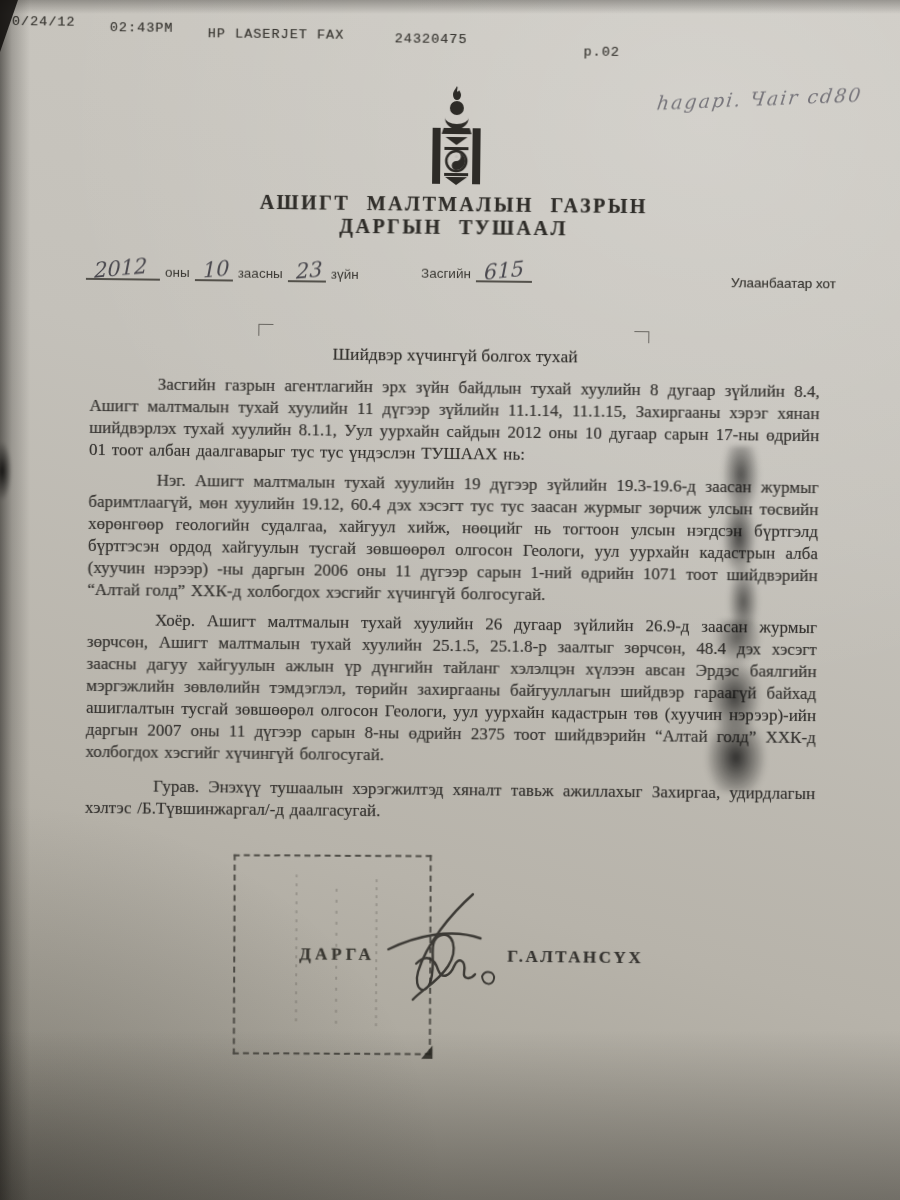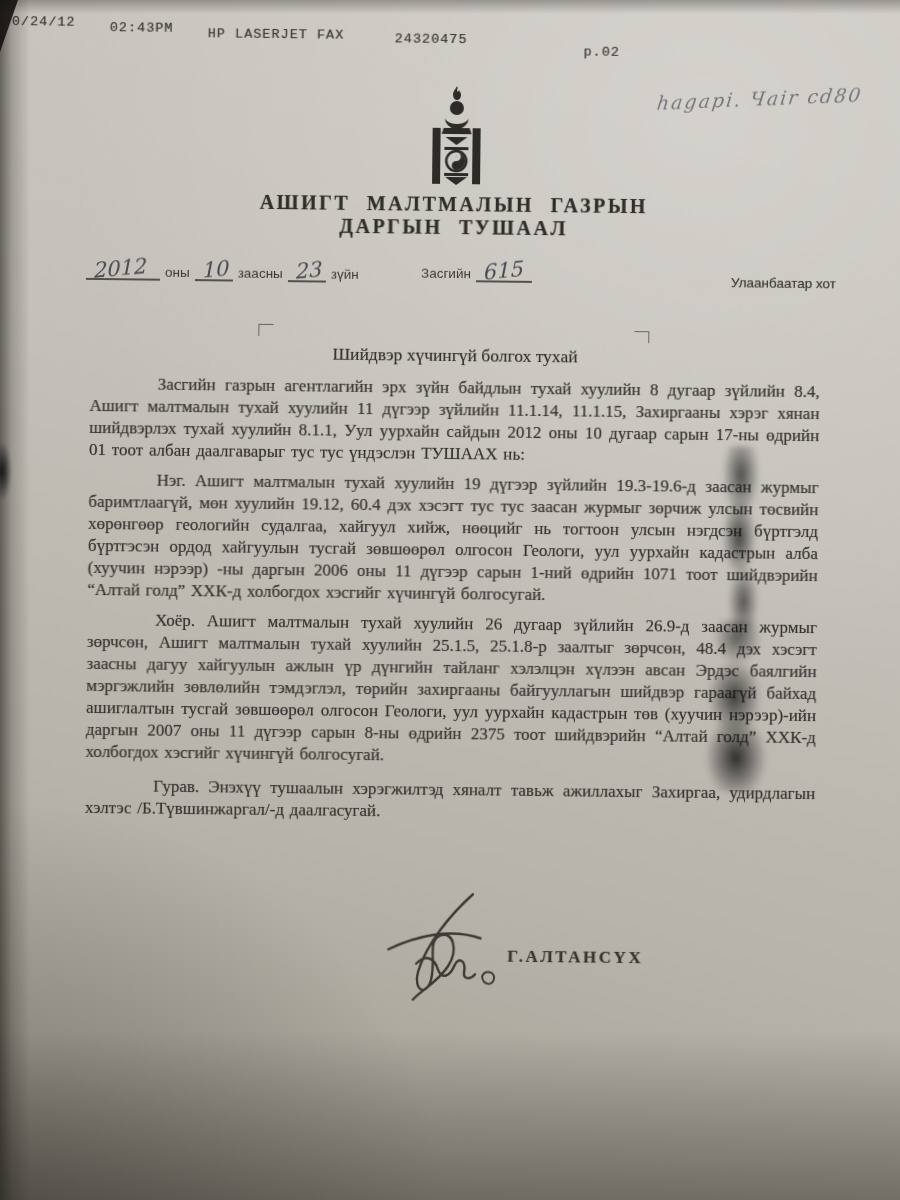--- a/index.html
+++ b/index.html
@@ -143,20 +143,25 @@
 
     <div class="abs subject soft" style="left:88px; top:345px;">Шийдвэр хүчингүй болгох тухай</div>
 
     <div class="abs body-text soft" style="left:88px; top:377px;">
       <p>Засгийн газрын агентлагийн эрх зүйн байдлын тухай хуулийн 8 дугаар зүйлийн 8.4, Ашигт малтмалын тухай хуулийн 11 дүгээр зүйлийн 11.1.14, 11.1.15, Захиргааны хэрэг хянан шийдвэрлэх тухай хуулийн 8.1.1, Уул уурхайн сайдын 2012 оны 10 дугаар сарын 17-ны өдрийн 01 тоот албан даалгаварыг тус тус үндэслэн ТУШААХ нь:</p>
       <p>Нэг. Ашигт малтмалын тухай хуулийн 19 дүгээр зүйлийн 19.3-19.6-д заасан журмыг баримтлаагүй, мөн хуулийн 19.12, 60.4 дэх хэсэгт тус тус заасан журмыг зөрчиж улсын төсвийн хөрөнгөөр геологийн судалгаа, хайгуул хийж, нөөцийг нь тогтоон улсын нэгдсэн бүртгэлд бүртгэсэн ордод хайгуулын тусгай зөвшөөрөл олгосон Геологи, уул уурхайн кадастрын алба (хуучин нэрээр) -ны даргын 2006 оны 11 дүгээр сарын 1-ний өдрийн 1071 тоот шийдвэрийн “Алтай голд” ХХК-д холбогдох хэсгийг хүчингүй болгосугай.</p>
       <p>Хоёр. Ашигт малтмалын тухай хуулийн 26 дугаар зүйлийн 26.9-д заасан журмыг зөрчсөн,  Ашигт малтмалын тухай хуулийн 25.1.5, 25.1.8-р заалтыг зөрчсөн,  48.4 дэх хэсэгт заасны дагуу хайгуулын ажлын үр дүнгийн тайланг хэлэлцэн хүлээн авсан Эрдэс баялгийн мэргэжлийн зөвлөлийн тэмдэглэл, төрийн захиргааны байгууллагын шийдвэр гараагүй байхад ашиглалтын тусгай зөвшөөрөл олгосон Геологи, уул уурхайн кадастрын төв (хуучин нэрээр)-ийн даргын 2007 оны 11 дүгээр сарын 8-ны өдрийн 2375 тоот шийдвэрийн “Алтай голд” ХХК-д холбогдох хэсгийг хүчингүй болгосугай.</p>
       <p>Гурав. Энэхүү тушаалын хэрэгжилтэд хяналт тавьж ажиллахыг Захиргаа, удирдлагын хэлтэс /Б.Түвшинжаргал/-д даалгасугай.</p>
     </div>
 
+    <div class="abs stampbox" style="left:238px; top:856px;">
+      <div class="stamp-speckles"></div>
+      <div class="abs darga soft" style="left:64px; top:88px;">ДАРГА</div>
+      <div class="abs stamp-blot" style="right:-4px; bottom:-6px;"></div>
+    </div>
 
     <div class="abs" style="left:383px; top:878px;">
       <svg width="125" height="140" viewBox="0 0 125 140" fill="none" stroke="#32302c" stroke-width="2.4" stroke-linecap="round" opacity="0.92">
         <path d="M10 72 C 38 58, 72 50, 102 60"></path>
         <path d="M94 16 C 72 36, 48 66, 40 94 C 35 112, 48 120, 53 102 C 58 82, 49 64, 61 58 C 75 52, 80 72, 70 88 C 60 104, 44 112, 35 122"></path>
         <path d="M38 86 C 48 76, 56 80, 60 92 C 64 102, 72 98, 76 88 C 80 78, 88 82, 86 94 C 85 101, 92 102, 97 96"></path>
         <path d="M104 98 c 1 9, 11 10, 12 2 c 1 -7, -9 -9, -12 -2" stroke-width="2"></path>
       </svg>
     </div>
 

